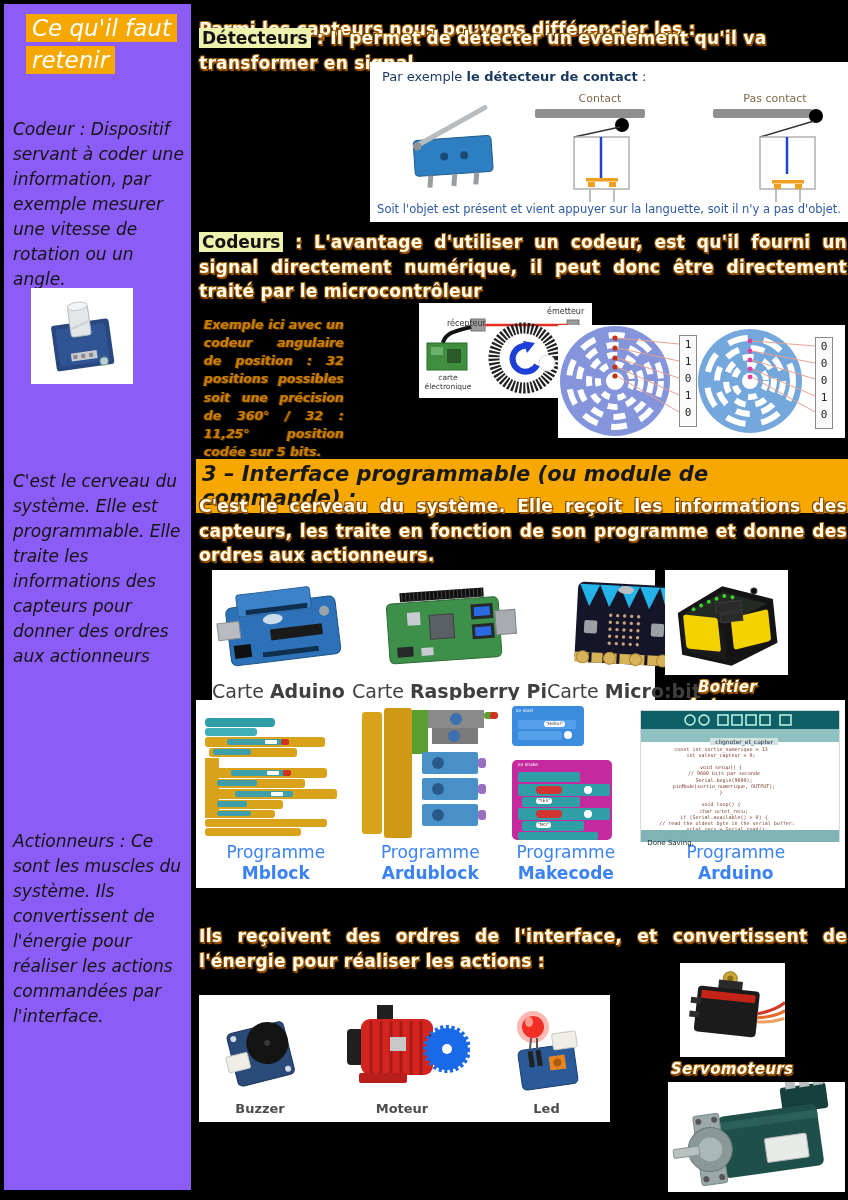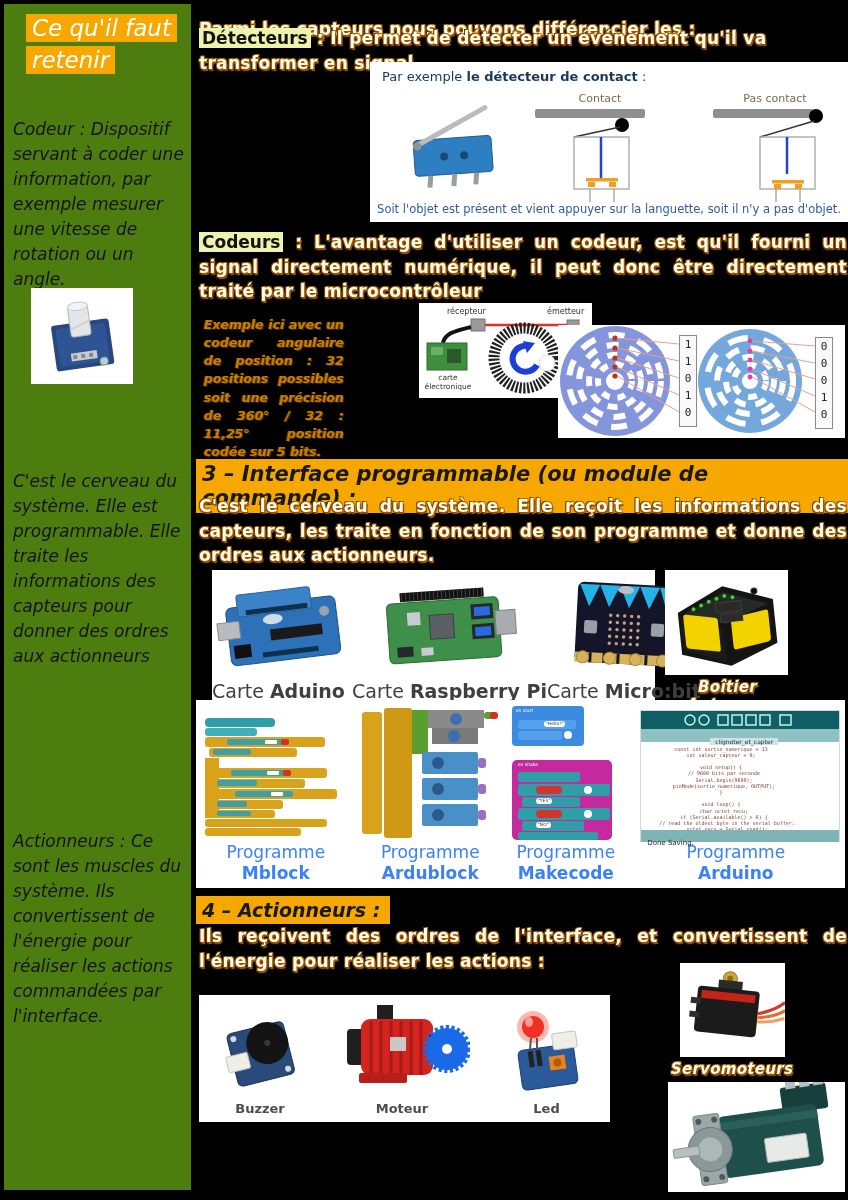--- a/index.html
+++ b/index.html
@@ -1,21 +1,21 @@
 <!DOCTYPE html>
 <html><head>
 <meta charset="utf-8">
 <style>
   html,body{margin:0;padding:0;background:#000;}
   #page{position:relative;width:848px;height:1200px;background:#000;overflow:hidden;
         font-family:"DejaVu Sans",sans-serif;}
   .abs{position:absolute;}
 
   
-  #sidebar{left:4px;top:4px;width:187px;height:1186px;background:#4d7c0f;}
+  #sidebar{left:4px;top:4px;width:187px;height:1186px;background:#8b5cf6;}
   .sb-title{left:22px;top:8px;width:146px;font-size:23px;font-style:italic;color:#fff;line-height:1.4;}
   .sb-title span{background:#f6a800;padding:1px 6px;box-decoration-break:clone;-webkit-box-decoration-break:clone;}
   .sb-note{font-style:italic;color:#141414;font-size:17px;line-height:1.47;width:172px;left:9px;}
   .sb-light{color:#e9e9e9;text-shadow:1px 1px 1px #3a3a3a;}
 
   
   .glow{color:#fffbe8;font-weight:bold;letter-spacing:.3px;
         text-shadow:1.5px 1.5px 0 #9a5400,-1px 1px 0 #7a4200,1px -1px 0 #b87400,-1px -1px 0 #5f3600,0 2px 2px rgba(140,80,0,.8);}
   .para{font-size:17px;line-height:1.45;}
   .just{text-align:justify;}
@@ -141,21 +141,21 @@
       <path d="M52 24 C 36 28, 26 30, 24 40" stroke="#111" stroke-width="4" fill="none"></path>
       <rect x="8" y="40" width="40" height="27" fill="#3f8f3f" stroke="#2a6b2a"></rect>
       <rect x="12" y="44" width="12" height="8" fill="#6db06d"></rect>
       <rect x="28" y="46" width="14" height="14" fill="#2a5a2a"></rect>
       <circle cx="105" cy="55" r="30" fill="none" stroke="#222" stroke-width="11" stroke-dasharray="2.2 1.6"></circle>
       <circle cx="105" cy="55" r="22" fill="#fff"></circle>
       <circle cx="128" cy="60" r="8" fill="#fff" stroke="#ddd"></circle>
       <path d="M112 44 A 13 13 0 1 0 118 62" stroke="#1d3fd8" stroke-width="6" fill="none"></path>
       <polygon points="104,38 116,40 108,50" fill="#1d3fd8"></polygon>
     </svg>
-    <div class="abs" style="left:28px;top:4px;font-size:8px;color:#333;">récepteur</div>
+    <div class="abs" style="left:28px;top:16px;font-size:8px;color:#333;">récepteur</div>
     <div class="abs" style="left:128px;top:4px;font-size:8px;color:#333;">émetteur</div>
     <div class="abs" style="left:0px;top:70px;width:58px;font-size:7.5px;color:#333;text-align:center;line-height:1.2;">carte électronique</div>
   </div>
 
   <div class="abs fig" style="left:558px;top:325px;width:287px;height:113px;">
     <svg class="abs" style="left:0;top:0;" width="287" height="113" viewBox="0 0 287 113">
 
       <circle cx="57" cy="56" r="55" fill="#8495dc"></circle>
       <g stroke="#fff" stroke-width="6" fill="none">
         <circle cx="57" cy="56" r="46" stroke-dasharray="16 14"></circle>
@@ -491,21 +491,20 @@
           <span style="font-size:7px;color:#1a2a2a;margin-left:6px;">Done Saving.</span>
         </div>
       </div>
       <div class="prog-caption">
         <span style="display:block;">Programme</span>
         <b>Arduino</b>
       </div>
     </div>
   </div>
 
-  <div class="abs orange-head" style="left:196px;top:896px;font-size:19px;">4 – Actionneurs :</div>
   <p class="abs glow para" style="left:199px;top:924px;width:648px;margin:0;text-align:justify;">Ils reçoivent des ordres de l'interface, et convertissent de l'énergie pour réaliser les actions :</p>
 
   <div class="abs fig" style="left:199px;top:995px;width:411px;height:127px;display:flex;justify-content:space-around;align-items:flex-end;padding:6px 0;box-sizing:border-box;">
 
     <div style="text-align:center;">
       <svg width="95" height="92" viewBox="0 0 95 92">
         <g transform="rotate(-14 47 46)">
           <rect x="18" y="22" width="58" height="54" rx="5" fill="#2a4a7a" stroke="#1c3355"></rect>
           <circle cx="24" cy="28" r="3" fill="#fff" opacity="0.8"></circle>
           <circle cx="70" cy="70" r="3" fill="#fff" opacity="0.8"></circle>

